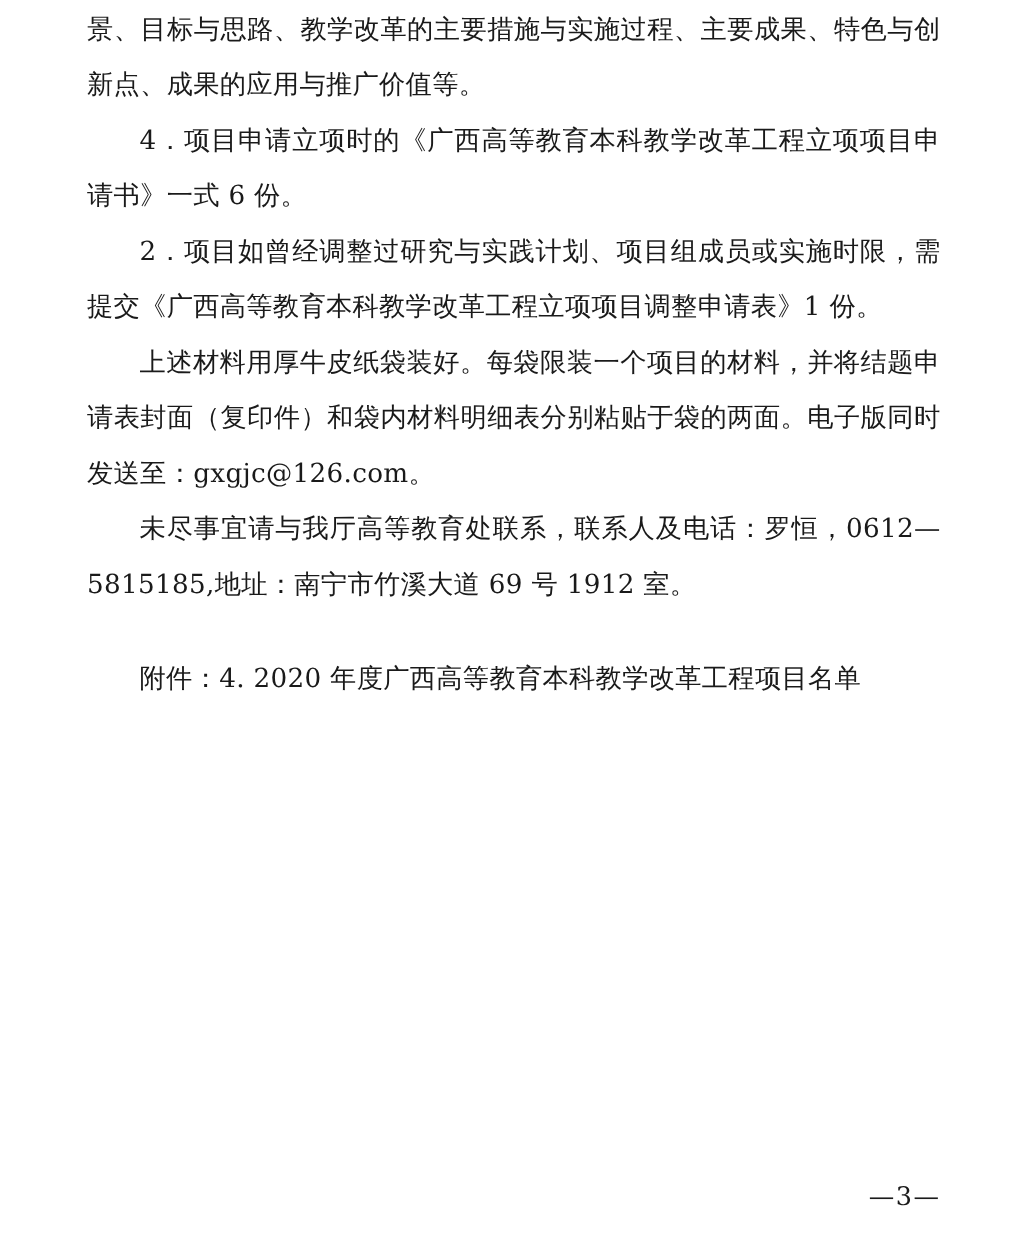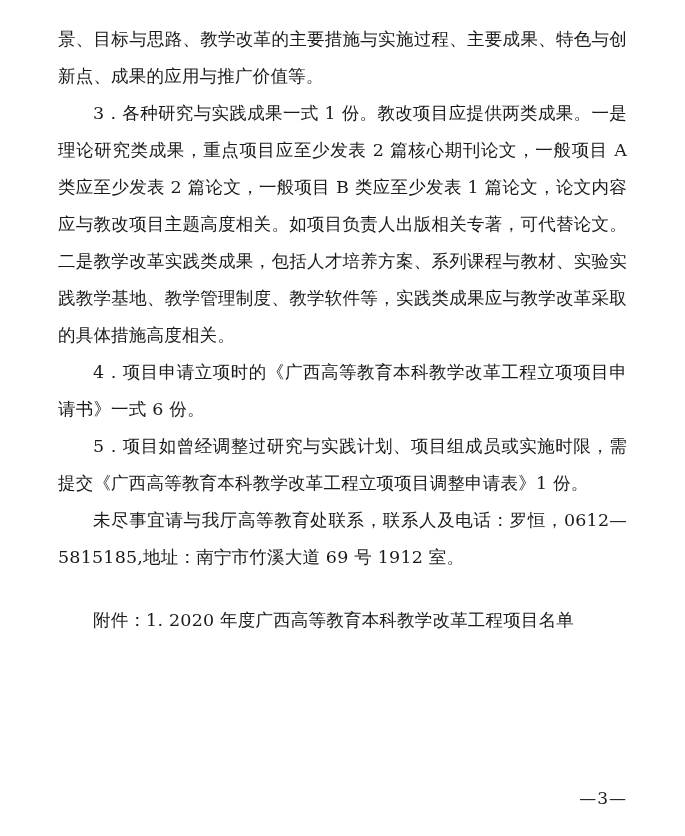--- a/index.html
+++ b/index.html
@@ -12,21 +12,21 @@
     height: 836px;
     font-family: "DejaVu Serif", "Liberation Serif", serif;
     color: #1a1a1a;
     overflow: hidden;
   }
   .page {
     position: relative;
     width: 685px;
     height: 836px;
     box-sizing: border-box;
-    padding: 21px 58px 0 58px;
+    padding: 2px 58px 0 58px;
   }
   .doc-body {
     font-size: 17.5px;
     line-height: 37px;
     letter-spacing: 0.2px;
     text-align: justify;
     text-justify: inter-ideograph;
   }
   .para {
     margin: 0 0 0 0;
@@ -49,29 +49,29 @@
   }
 </style>
 </head>
 <body>
 
 <div class="page">
   <div class="doc-body">
 
     <p class="para no-indent">景、目标与思路、教学改革的主要措施与实施过程、主要成果、特色与创新点、成果的应用与推广价值等。</p>
 
-    <p class="para">3．各种研究与实践成果一式 1 份。教改项目应提供两类成果。一是理论研究类成果，重点项目应至少发表 2 篇核心期刊论文，一般项目 A 类应至少发表 2 篇论文，一般项目 B 类应至少发表 1 篇论文，论文内容应与教改项目主题高度相关。如项目负责人出版相关专著，可代替论文。二是教学改革实践类成果，包括人才培养方案、系列课程与教材、实验实践教学基地、教学管理制度、教学软件等，实践类成果应与教学改革采取的具体措施高度相关。</p>
 
     <p class="para">4．项目申请立项时的《广西高等教育本科教学改革工程立项项目申请书》一式 6 份。</p>
 
-    <p class="para">5．项目如曾经调整过研究与实践计划、项目组成员或实施时限，需提交《广西高等教育本科教学改革工程立项项目调整申请表》1 份。</p>
+    <p class="para">2．项目如曾经调整过研究与实践计划、项目组成员或实施时限，需提交《广西高等教育本科教学改革工程立项项目调整申请表》1 份。</p>
 
+    <p class="para">上述材料用厚牛皮纸袋装好。每袋限装一个项目的材料，并将结题申请表封面（复印件）和袋内材料明细表分别粘贴于袋的两面。电子版同时发送至：gxgjc@126.com。</p>
 
     <p class="para">未尽事宜请与我厅高等教育处联系，联系人及电话：罗恒，0612—5815185,地址：南宁市竹溪大道 69 号 1912 室。</p>
 
     <div class="gap-large"></div>
 
-    <p class="para">附件：1. 2020 年度广西高等教育本科教学改革工程项目名单</p>
+    <p class="para">附件：4. 2020 年度广西高等教育本科教学改革工程项目名单</p>
 
   </div>
 
   <div class="page-number">—3—</div>
 </div>
 
 </body></html>

